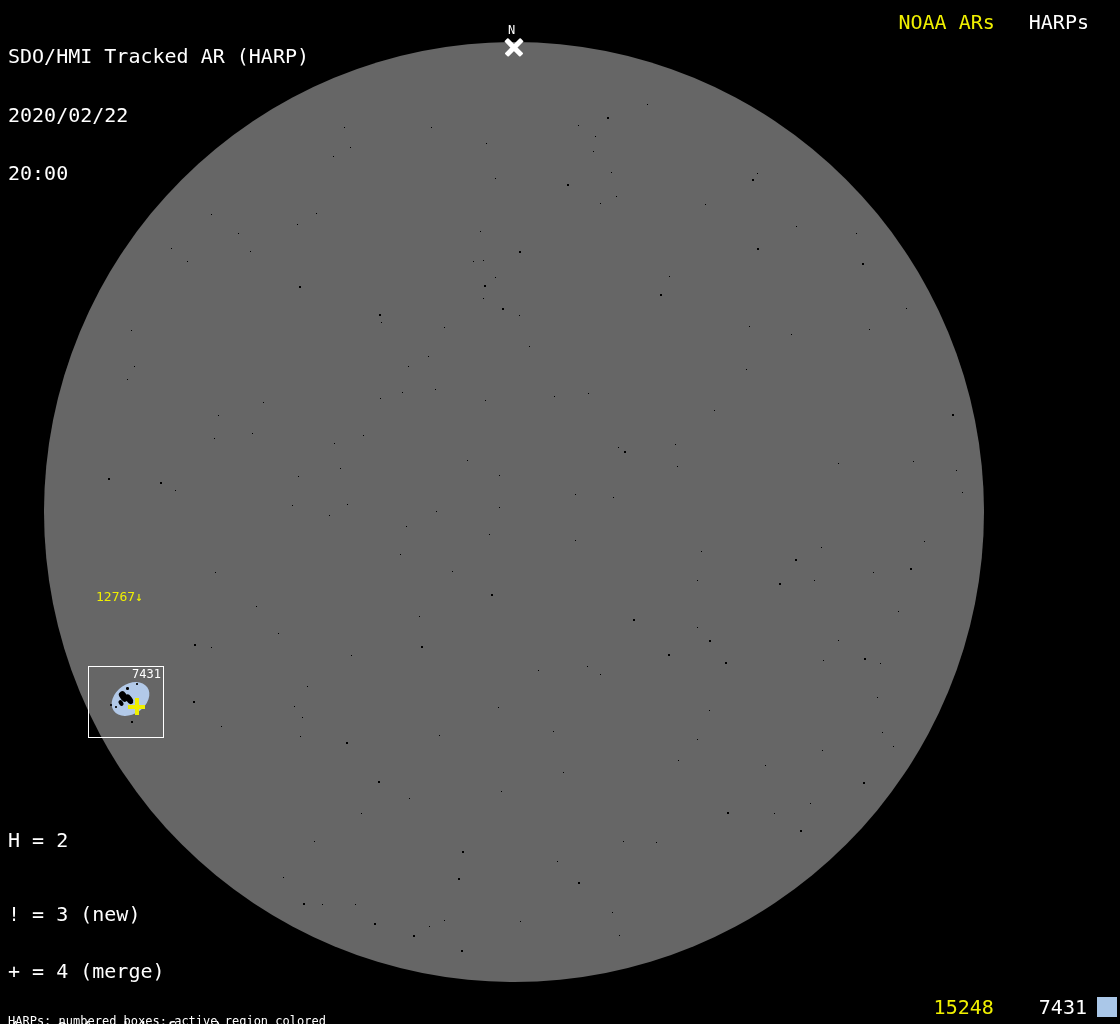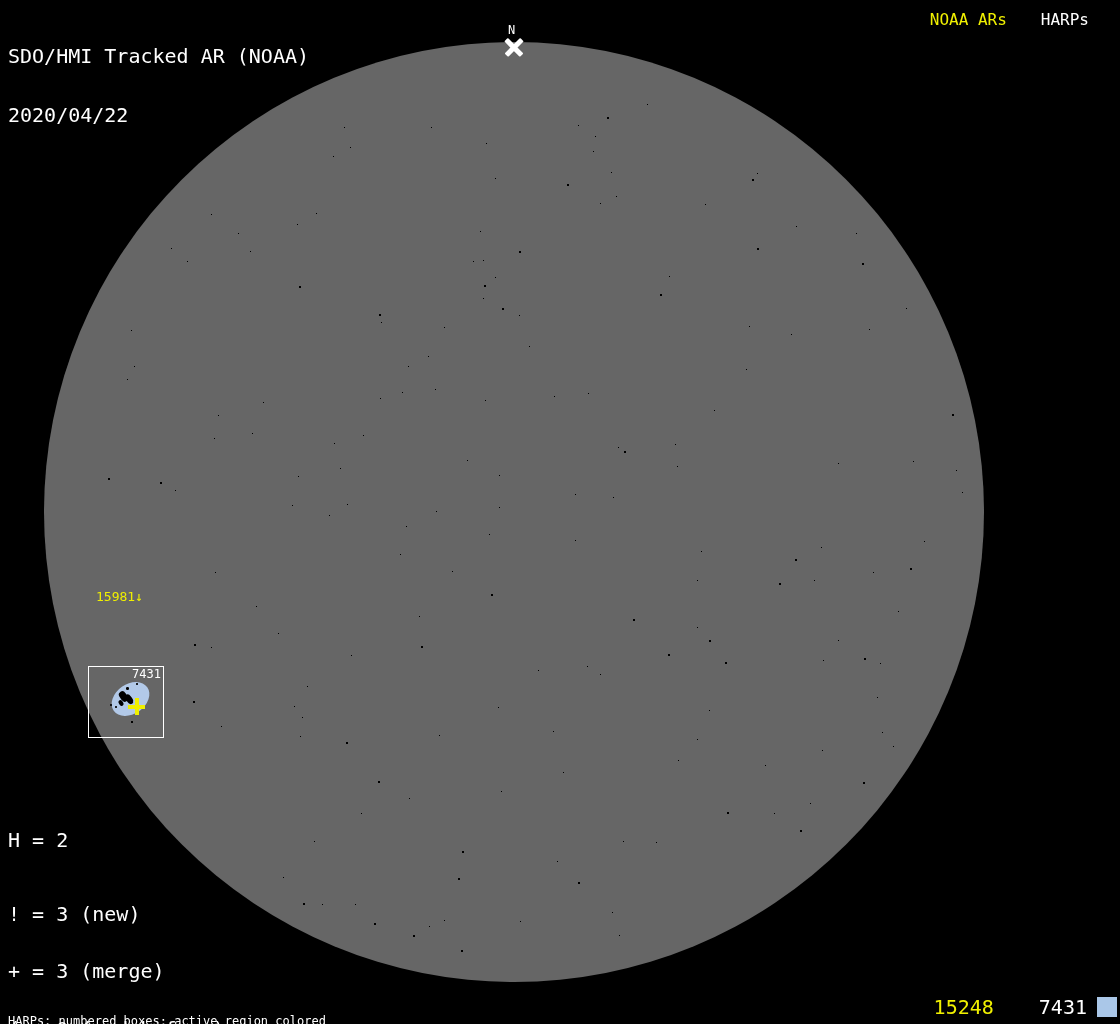--- a/index.html
+++ b/index.html
@@ -25,21 +25,21 @@
   .yellow { color: #f0f000; }
 
   #title-block {
     position: absolute; left: 8px; top: 8px;
     font-size: 20px; line-height: 19.5px;
     color: #ffffff; white-space: pre;
   }
   #header-right {
     position: absolute; top: 10px; right: 31px;
     display: flex; gap: 34px;
-    font-size: 16px;
+    font-size: 20px;
   }
 
   
   #north-label {
     position: absolute; left: 508px; top: 23px;
     font-size: 12px; color: #ffffff;
   }
   #north-cross { position: absolute; left: 503px; top: 36px; width: 22px; height: 21px; }
   #north-cross .xbar {
     position: absolute; left: 0; top: 8.5px; width: 22px; height: 4.5px;
@@ -291,30 +291,31 @@
       <div class="speck" style="left: 897.6px; top: 611.1px; width: 1px; height: 1px; background: rgb(0, 0, 0);"></div>
     </div>
 
   <div id="north-label">N</div>
   <div id="north-cross">
     <div class="xbar a"></div>
     <div class="xbar b"></div>
   </div>
 
   <div id="title-block">
-    <div>SDO/HMI Tracked AR (NOAA)</div>
-    <div>2020/04/22</div>
+    <div>SDO/HMI Tracked AR (HARP)</div>
+    <div>2020/02/22</div>
+    <div>20:00</div>
   </div>
 
   <div id="header-right">
     <span class="yellow">NOAA ARs</span>
     <span class="white">HARPs</span>
   </div>
 
-  <div id="noaa-ar-label">15981↓</div>
+  <div id="noaa-ar-label">12767↓</div>
 
   <div id="active-region-ellipse" style="background: rgb(178, 201, 232);"></div>
   <div id="spot-layer">
       <div class="ar-spot" style="left: 126px; top: 687px; width: 3px; height: 3px; transform: rotate(0deg);"></div>
       <div class="ar-spot" style="left: 120px; top: 691px; width: 7px; height: 11px; transform: rotate(-35deg);"></div>
       <div class="ar-spot" style="left: 126px; top: 694px; width: 6px; height: 10px; transform: rotate(-35deg);"></div>
       <div class="ar-spot" style="left: 119px; top: 700px; width: 4px; height: 6px; transform: rotate(-35deg);"></div>
       <div class="ar-spot" style="left: 129px; top: 700px; width: 4px; height: 4px; transform: rotate(-35deg);"></div>
       <div class="ar-spot" style="left: 136px; top: 683px; width: 2px; height: 2px; transform: rotate(0deg);"></div>
       <div class="ar-spot" style="left: 115px; top: 706px; width: 2px; height: 2px; transform: rotate(0deg);"></div>
@@ -325,21 +326,21 @@
     <div class="cbar-v"></div>
   </div>
 
   <div id="harp-box">
     <div id="harp-box-label">7431</div>
   </div>
 
   <div id="legend-h">H = 2</div>
   <div id="legend-lines">
     <div>! = 3 (new)</div>
-    <div>+ = 3 (merge)</div>
+    <div>+ = 4 (merge)</div>
     <div>( = 0 (pad before)</div>
     
     
     
   </div>
 
   <div id="caption-block">
     <div>HARPs: numbered boxes; active region colored</div>
     
   </div>

